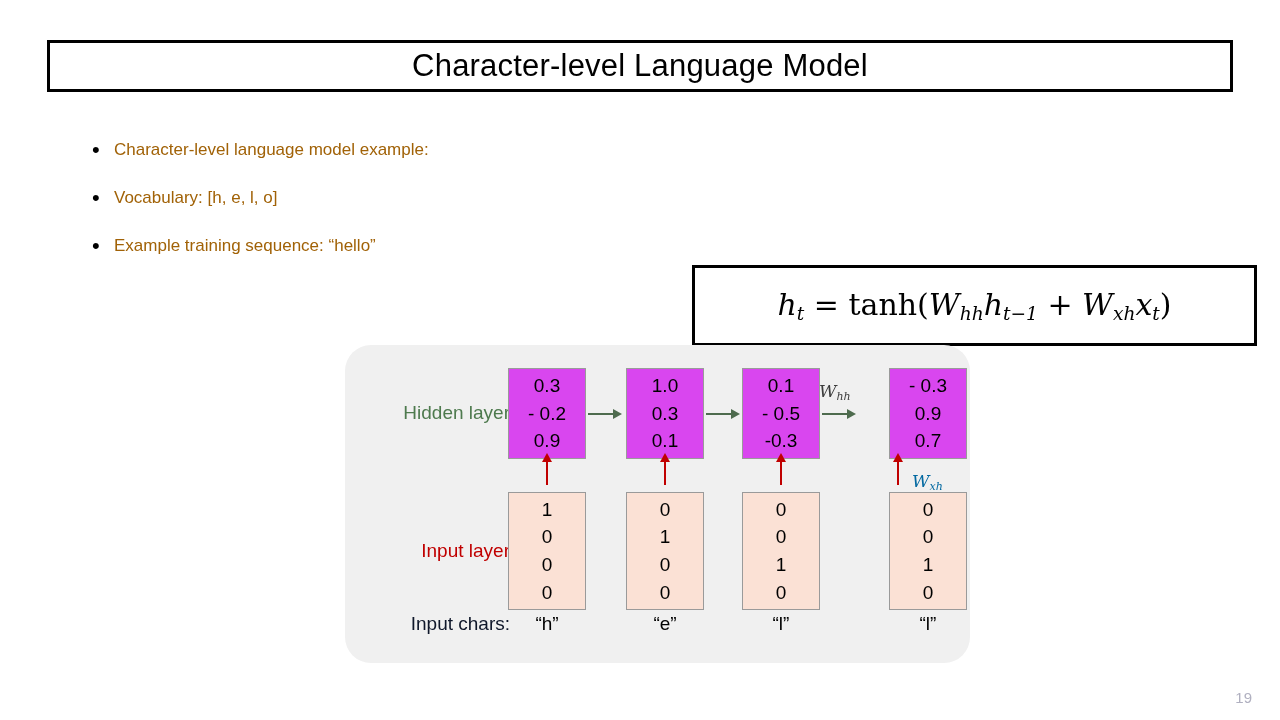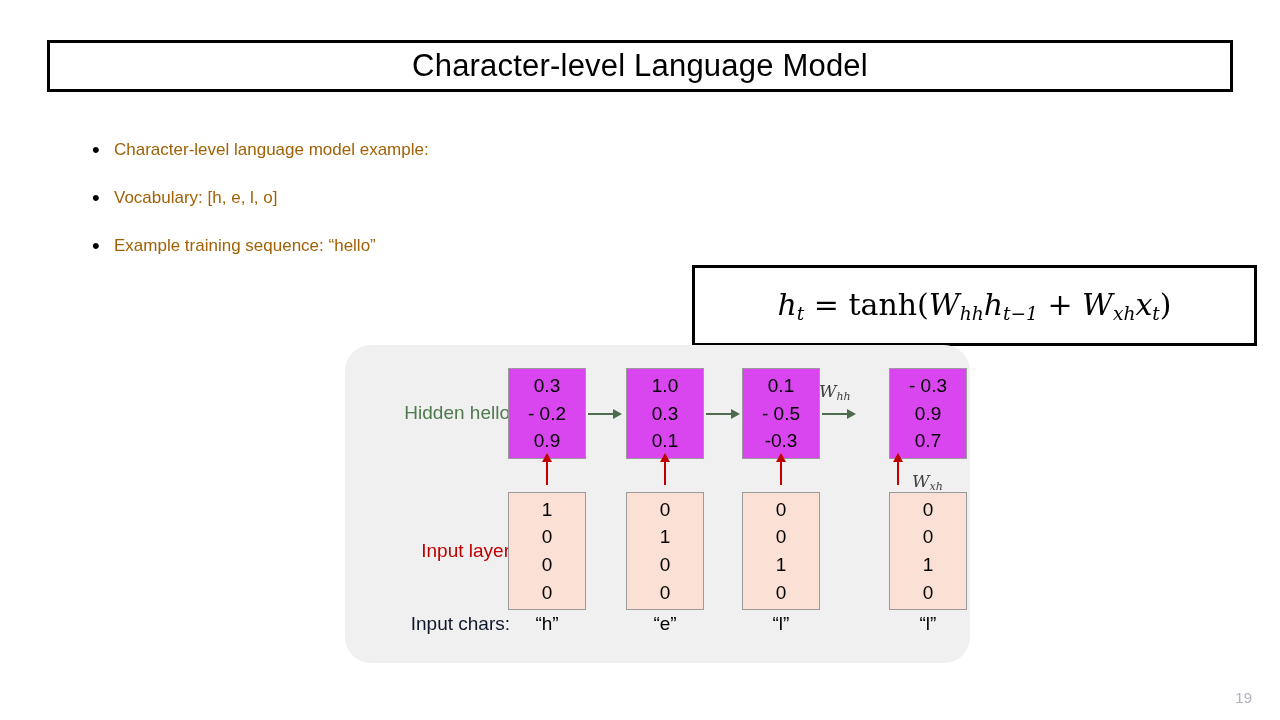--- a/index.html
+++ b/index.html
@@ -213,21 +213,21 @@
     vertical-align: -0.25em;
   }
   .whh {
     left: 474px;
     top: 36px;
     color: #3d3d3d;
   }
   .wxh {
     left: 567px;
     top: 126px;
-    color: #404040;
+    color: #0369a1;
   }
 
   
   .page-number {
     position: absolute;
     right: 28px;
     bottom: 14px;
     font-size: 15px;
     color: #b0b0c0;
   }
@@ -259,21 +259,21 @@
     <span>h</span><sub>t</sub>
     <span class="up">=</span>
     <span class="up">tanh</span><span class="up">(</span><span>W</span><sub>hh</sub><span>h</span><sub>t−1</sub>
     <span class="up">+</span>
     <span>W</span><sub>xh</sub><span>x</span><sub>t</sub><span class="up">)</span>
   </div>
 </div>
 
 <div class="diagram">
 
-  <div class="row-label label-hidden">Hidden hello</div>
+  <div class="row-label label-hidden">Hidden layer</div>
   <div class="row-label label-input">Input layer</div>
   <div class="row-label label-chars">Input chars:</div>
 
   <div class="cell hidden-cell col0">
     <span>0.3</span>
     <span>- 0.2</span>
     <span>0.9</span>
   </div>
   <div class="cell hidden-cell col1">
     <span>1.0</span>

